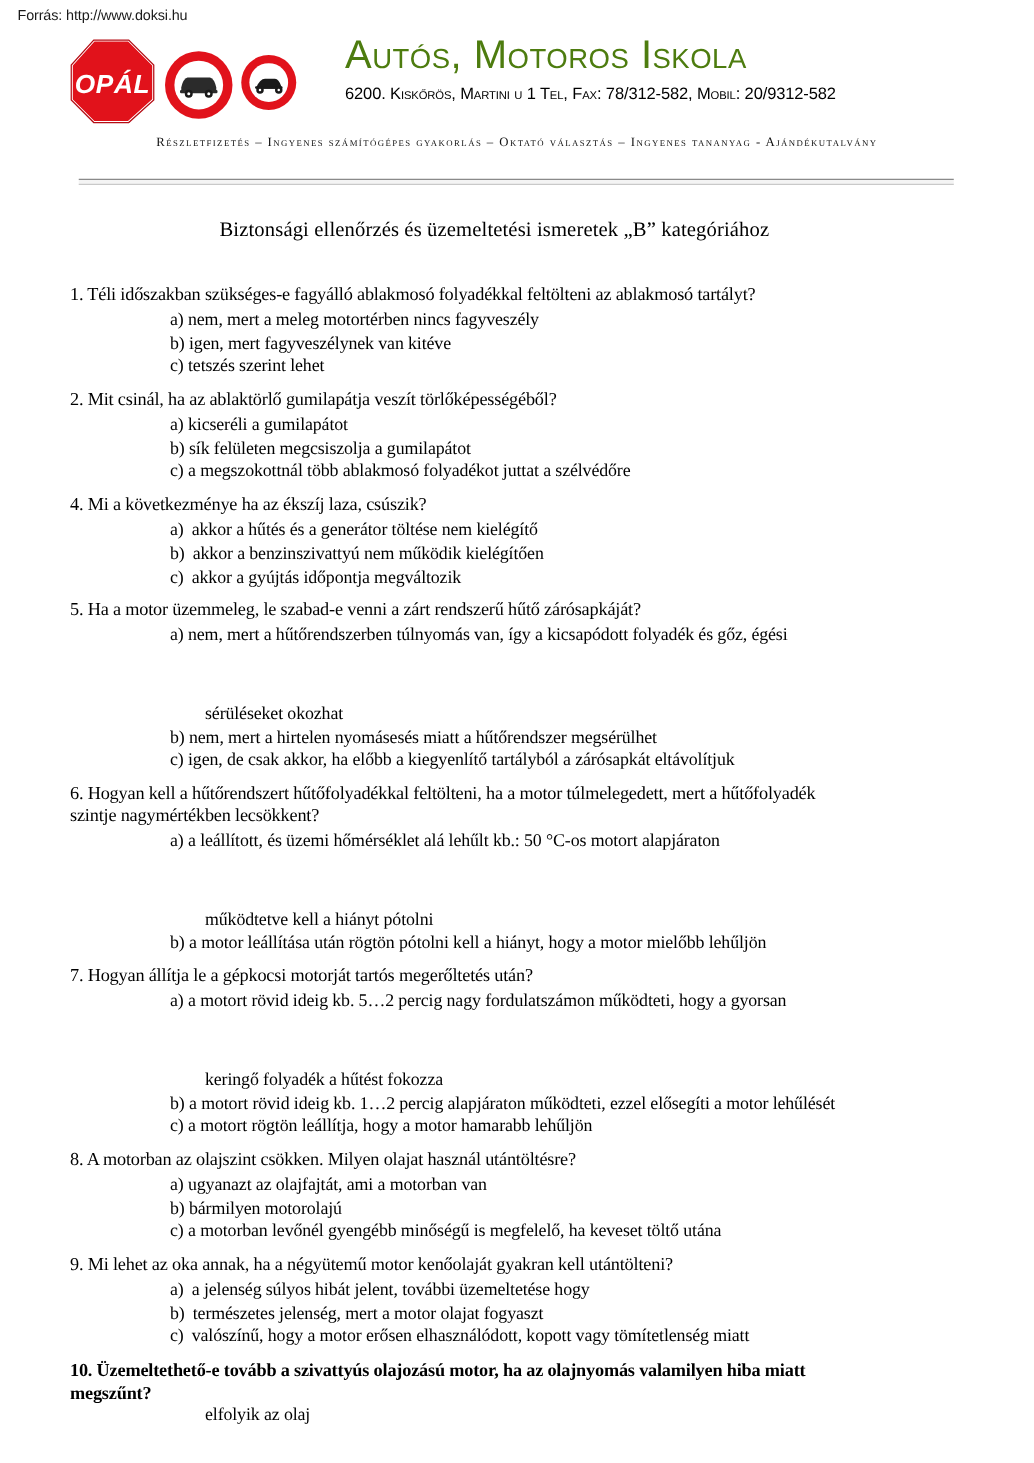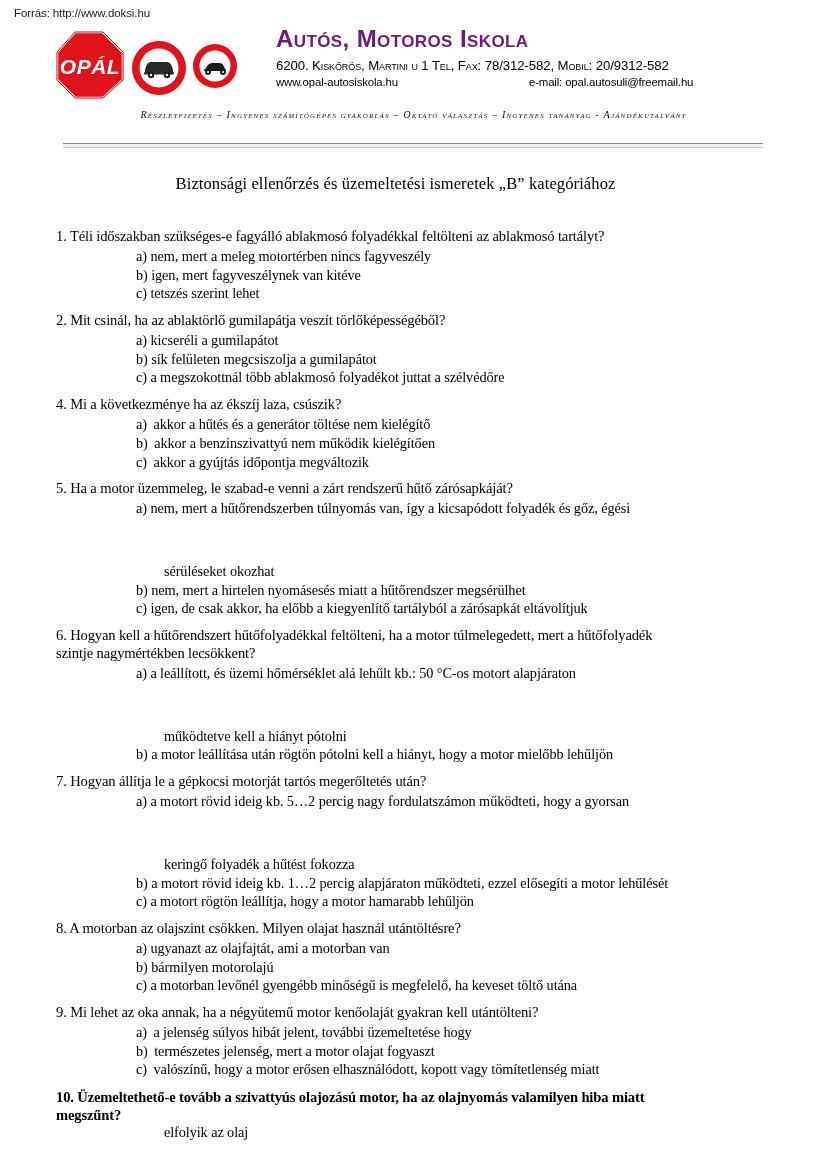--- a/index.html
+++ b/index.html
@@ -49,26 +49,26 @@
 
   .company-block {
     position: absolute;
     left: 276px;
     top: 0;
     width: 540px;
   }
 
   .company-name {
     font-family: "Liberation Sans", sans-serif;
-    font-weight: bold;
-    font-size: 24px;
+    font-weight: normal;
+    font-size: 32px;
     font-variant: small-caps;
     letter-spacing: 0.4px;
     line-height: 1.08;
-    color: #701a75;
+    color: #4d7c0f;
     white-space: nowrap;
   }
 
   .company-address {
     font-family: "Liberation Sans", sans-serif;
     font-size: 13.2px;
     font-variant: small-caps;
     letter-spacing: -0.1px;
     margin-top: 6px;
     white-space: nowrap;
@@ -96,21 +96,20 @@
   }
 
   
   .tagline {
     position: absolute;
     top: 109px;
     left: 0;
     width: 827px;
     text-align: center;
     font-family: "Liberation Serif", serif;
-    font-style: italic;
     font-variant: small-caps;
     font-size: 10.2px;
     letter-spacing: 1.15px;
     color: #111;
     white-space: nowrap;
   }
 
   
   .divider {
     position: absolute;
@@ -233,24 +232,20 @@
         <circle cx="168" cy="44" r="3" fill="#1a1a1a"></circle>
         <circle cx="153" cy="44" r="1" fill="#ffffff"></circle>
         <circle cx="168" cy="44" r="1" fill="#ffffff"></circle>
       </g>
     </svg>
   </div>
 
   <div class="company-block">
     <div class="company-name">Autós, Motoros Iskola</div>
     <div class="company-address">6200. Kiskőrös, Martini u 1  Tel, Fax: 78/312-582, Mobil: 20/9312-582</div>
-    <div class="company-contacts">
-      <span class="company-web">www.opal-autosiskola.hu</span>
-      <span class="company-email">e-mail: opal.autosuli@freemail.hu</span>
-    </div>
   </div>
 </div>
 
 <div class="tagline">Részletfizetés – Ingyenes számítógépes gyakorlás – Oktató választás – Ingyenes tananyag - Ajándékutalvány</div>
 
 <div class="divider"></div>
 
 <div class="doc-title">Biztonsági ellenőrzés és üzemeltetési ismeretek „B” kategóriához</div>
 
 <div class="questions">

